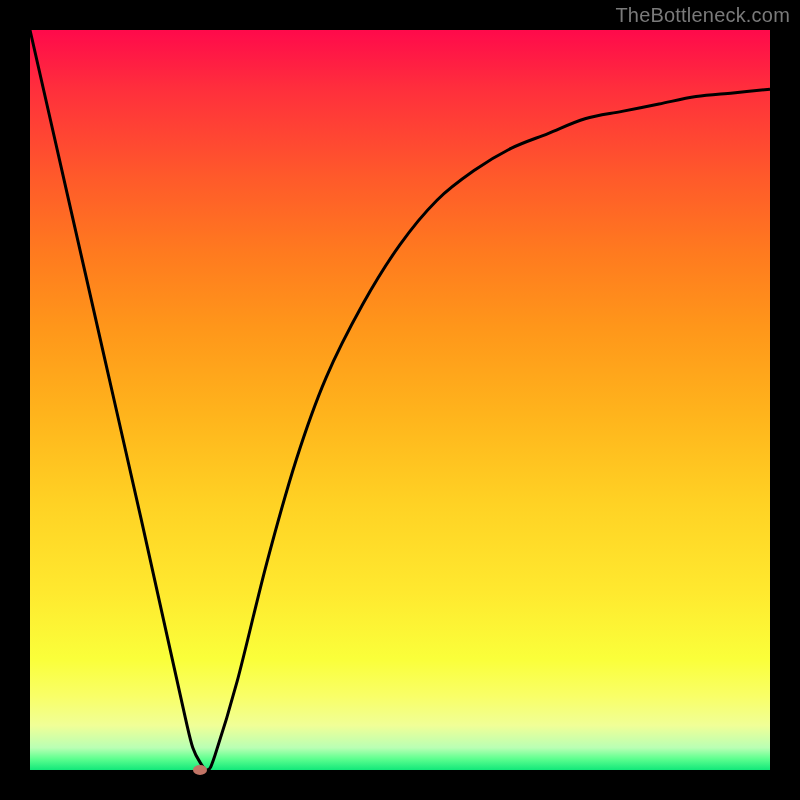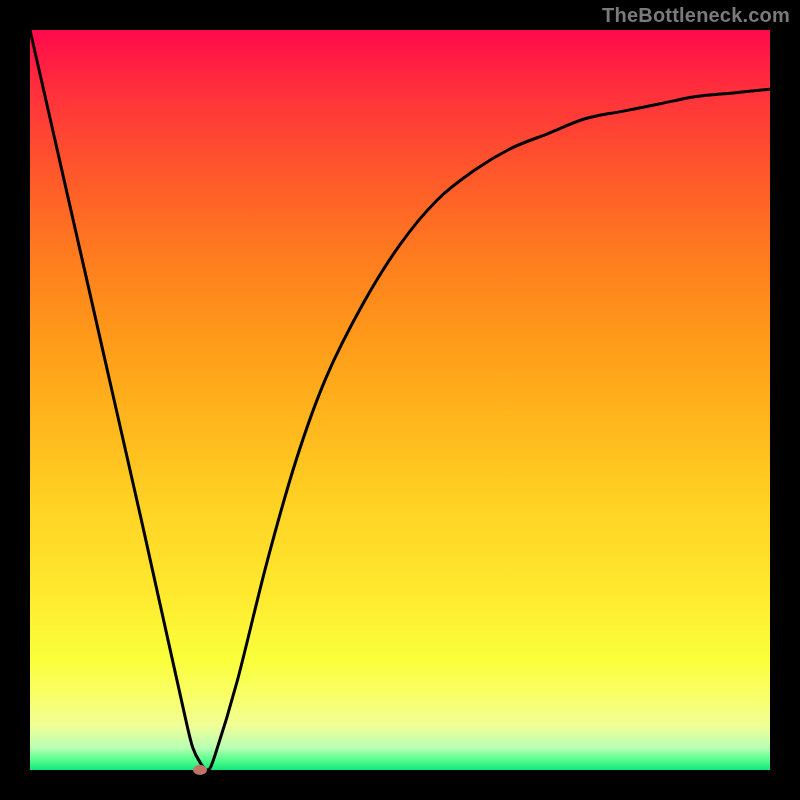--- a/index.html
+++ b/index.html
@@ -39,21 +39,21 @@
       #5dff8f 98.5%,
       #12e87a 100%
     );
   }
   .watermark {
     position: absolute;
     top: 4px;
     right: 10px;
     color: #7a7a7a;
     font-size: 20px;
-    font-weight: 700;
+    font-weight: 400;
     letter-spacing: 0.2px;
     user-select: none;
   }
   svg.curve {
     position: absolute;
     left: 0;
     top: 0;
     width: 740px;
     height: 740px;
     overflow: visible;

